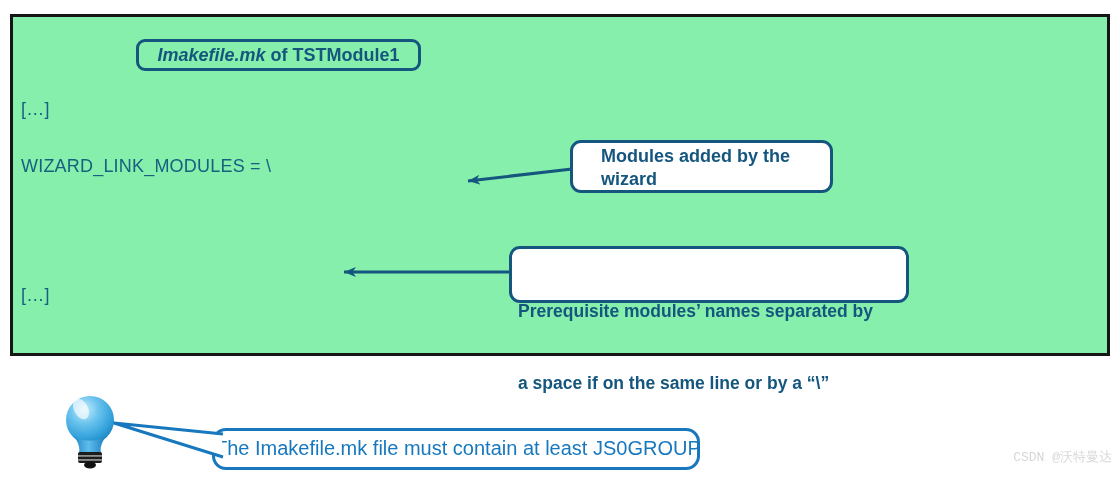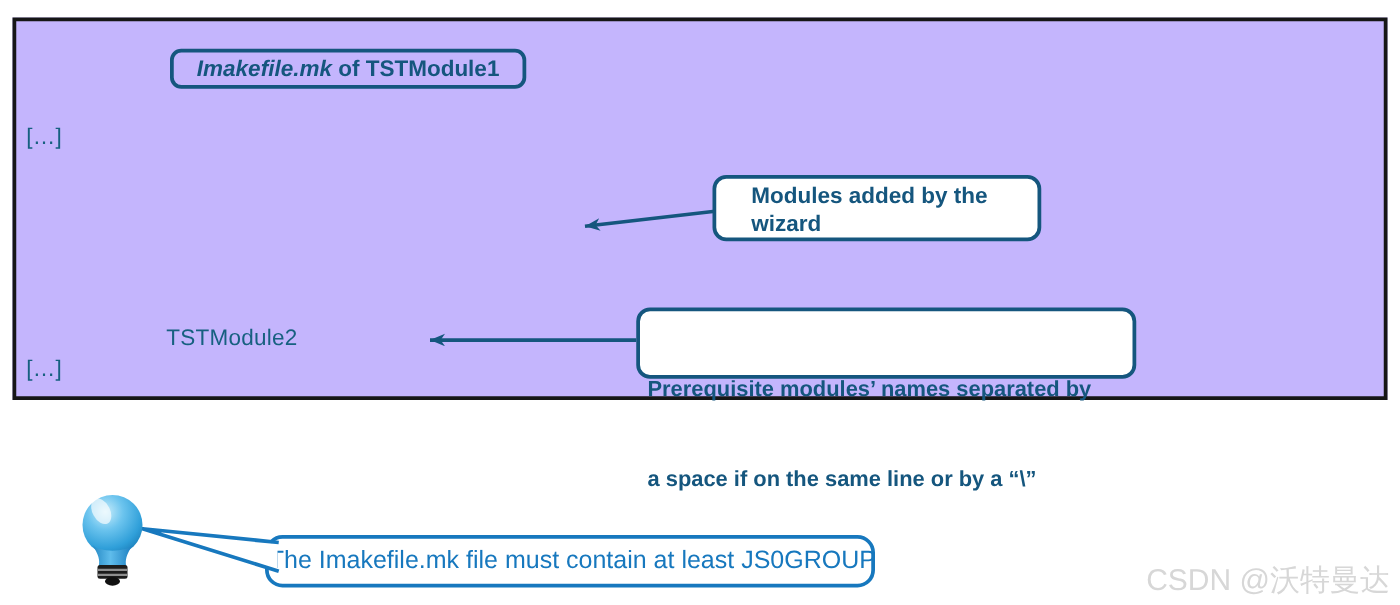--- a/index.html
+++ b/index.html
@@ -2,22 +2,22 @@
 <html><head>
 <meta charset="utf-8">
 <style>
   html,body{margin:0;padding:0;background:#ffffff;}
   .stage{
     position:relative;width:1120px;height:484px;overflow:hidden;
     font-family:"Liberation Sans",sans-serif;background:#ffffff;
   }
   
   .panel{
-    position:absolute;left:10px;top:14px;width:1100px;height:306px;
-    background:#c4b5fd;border:3px solid #161616;box-sizing:border-box;
+    position:absolute;left:10px;top:14px;width:1100px;height:342px;
+    background:#86efac;border:3px solid #161616;box-sizing:border-box;
   }
   .title-bubble{
     position:absolute;left:123px;top:22px;width:285px;height:32px;
     border:3px solid #15567e;border-radius:9px;box-sizing:border-box;
     color:#15567e;font-size:18px;font-weight:bold;line-height:26px;
     text-align:center;white-space:pre;
   }
   .title-bubble .it{font-style:italic;}
   .code-line{
     position:absolute;color:#176080;font-size:18px;line-height:22px;
@@ -44,34 +44,34 @@
   }
   
   .tip-bubble{
     position:absolute;left:212px;top:428px;width:488px;height:42px;
     background:#ffffff;border:3px solid #1778be;border-radius:14px;
     box-sizing:border-box;color:#1778be;font-size:20px;line-height:35px;
     text-align:center;white-space:pre;
   }
   .overlay,.tail-svg,.bulb-svg{position:absolute;left:0;top:0;pointer-events:none;}
   .watermark{
-    position:absolute;right:8px;top:448px;color:#d7d7d7;font-size:24px;
-    font-family:Liberation Sans, sans-serif;
+    position:absolute;right:8px;top:448px;color:#d7d7d7;font-size:13px;
+    font-family:Liberation Mono, monospace;
   }
 </style>
 </head>
 <body>
 
 <div class="stage">
 
   <div class="panel">
     <div class="title-bubble"><span class="it">Imakefile.mk</span><span> of TSTModule1</span></div>
 
     <div class="code-line cl-0">[…]</div>
-    <div class="code-line cl-4">TSTModule2</div>
+    <div class="code-line cl-1">WIZARD_LINK_MODULES = \</div>
     <div class="code-line cl-5">[…]</div>
   </div>
 
   <svg class="overlay" width="1120" height="484" viewBox="0 0 1120 484">
     <defs>
       <marker id="ah" markerWidth="14" markerHeight="12" refX="12" refY="5" orient="auto" markerUnits="userSpaceOnUse">
         <path d="M 0 0 L 12 5 L 0 10 L 3.5 5 Z" fill="#15567e"></path>
       </marker>
     </defs>
     <path d="M 572 169 L 468 181" stroke="#15567e" stroke-width="3" fill="none" marker-end="url(#ah)"></path>

